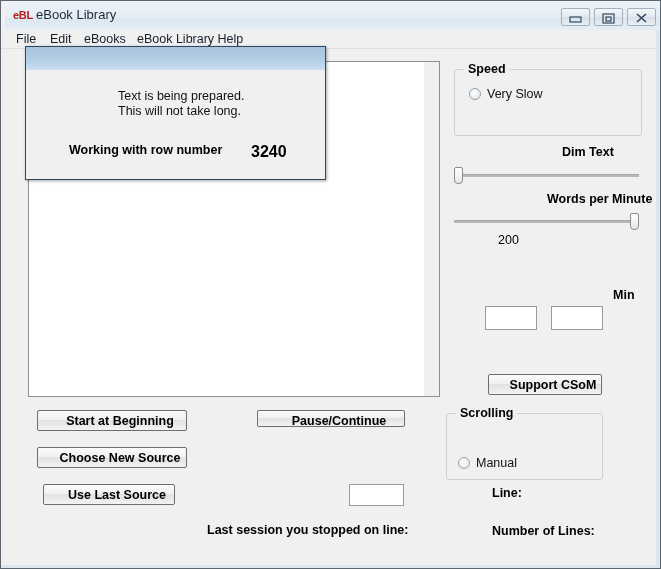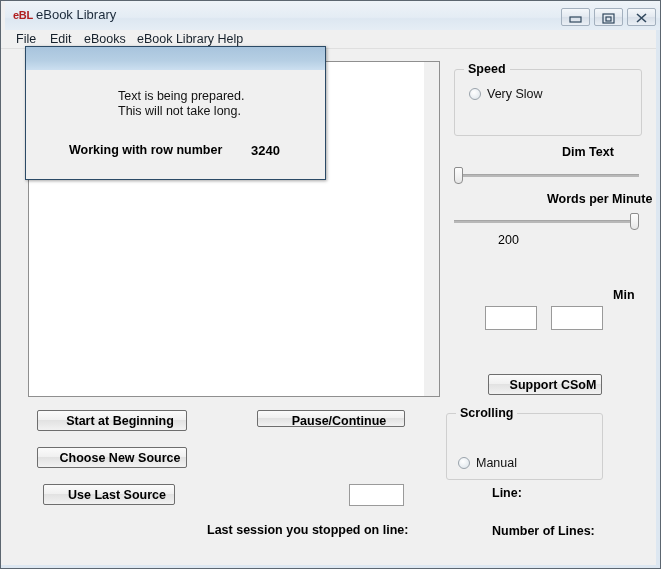--- a/index.html
+++ b/index.html
@@ -131,21 +131,21 @@
     position: absolute;
     left: 43px; top: 73px;
     font-size: 12.5px;
     font-weight: bold;
     color: #000000;
     white-space: nowrap;
   }
   #dlg-row-number {
     position: absolute;
     left: 225px; top: 73px;
-    font-size: 13px;
+    font-size: 16px;
     font-weight: bold;
     color: #000000;
     white-space: nowrap;
   }
 
   
   .btn {
     position: absolute;
     box-sizing: border-box;
     border: 1px solid #6e6e6e;

